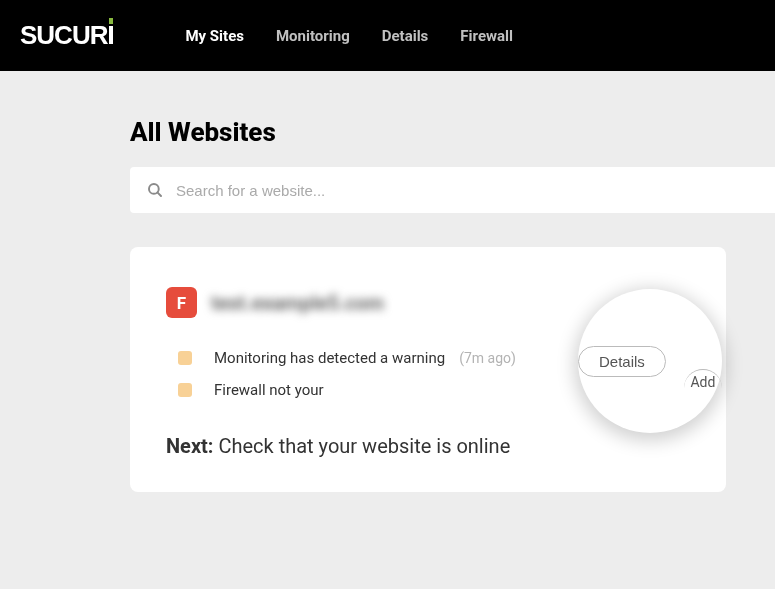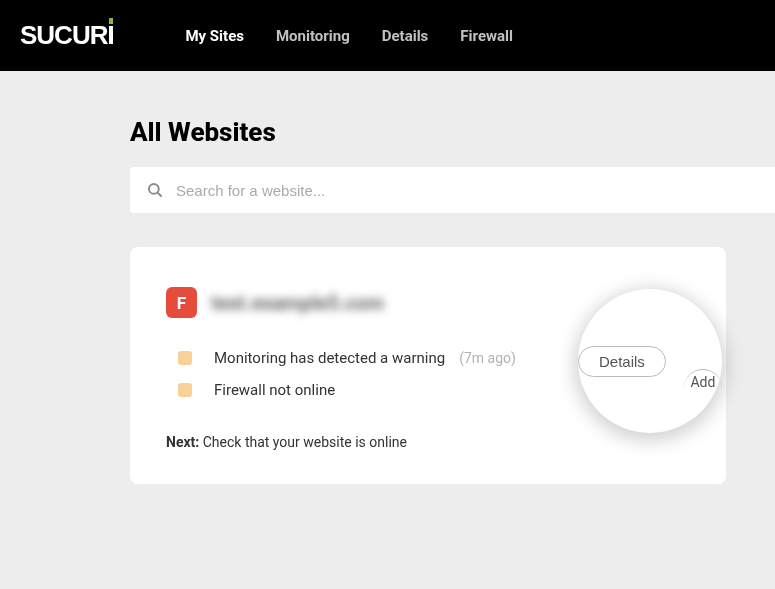--- a/index.html
+++ b/index.html
@@ -171,21 +171,21 @@
       background: #fff;
       border-radius: 999px;
       padding: 3px 16px;
       font-size: 13px;
       color: #555;
       cursor: pointer;
     }
 
     .next-line {
       margin-top: 28px;
-      font-size: 14px;
+      font-size: 20px;
       color: #333;
     }
     .next-line b { font-weight: 700; }
 
     
     .highlight-circle {
       position: absolute;
       width: 144px;
       height: 144px;
       border-radius: 50%;
@@ -262,21 +262,21 @@
     </div>
 
     <ul class="status-list">
       <li class="status-item">
         <span class="status-dot"></span>
         <span class="status-text">Monitoring has detected a warning</span>
         <span class="status-ago">(7m ago)</span>
       </li>
       <li class="status-item">
         <span class="status-dot"></span>
-        <span class="status-text">Firewall not online</span>
+        <span class="status-text">Firewall not your</span>
       </li>
     </ul>
 
     <div class="next-line">
       <b>Next:</b>
       <span>Check that your website is online</span>
     </div>
   </div>
 </div>
 

